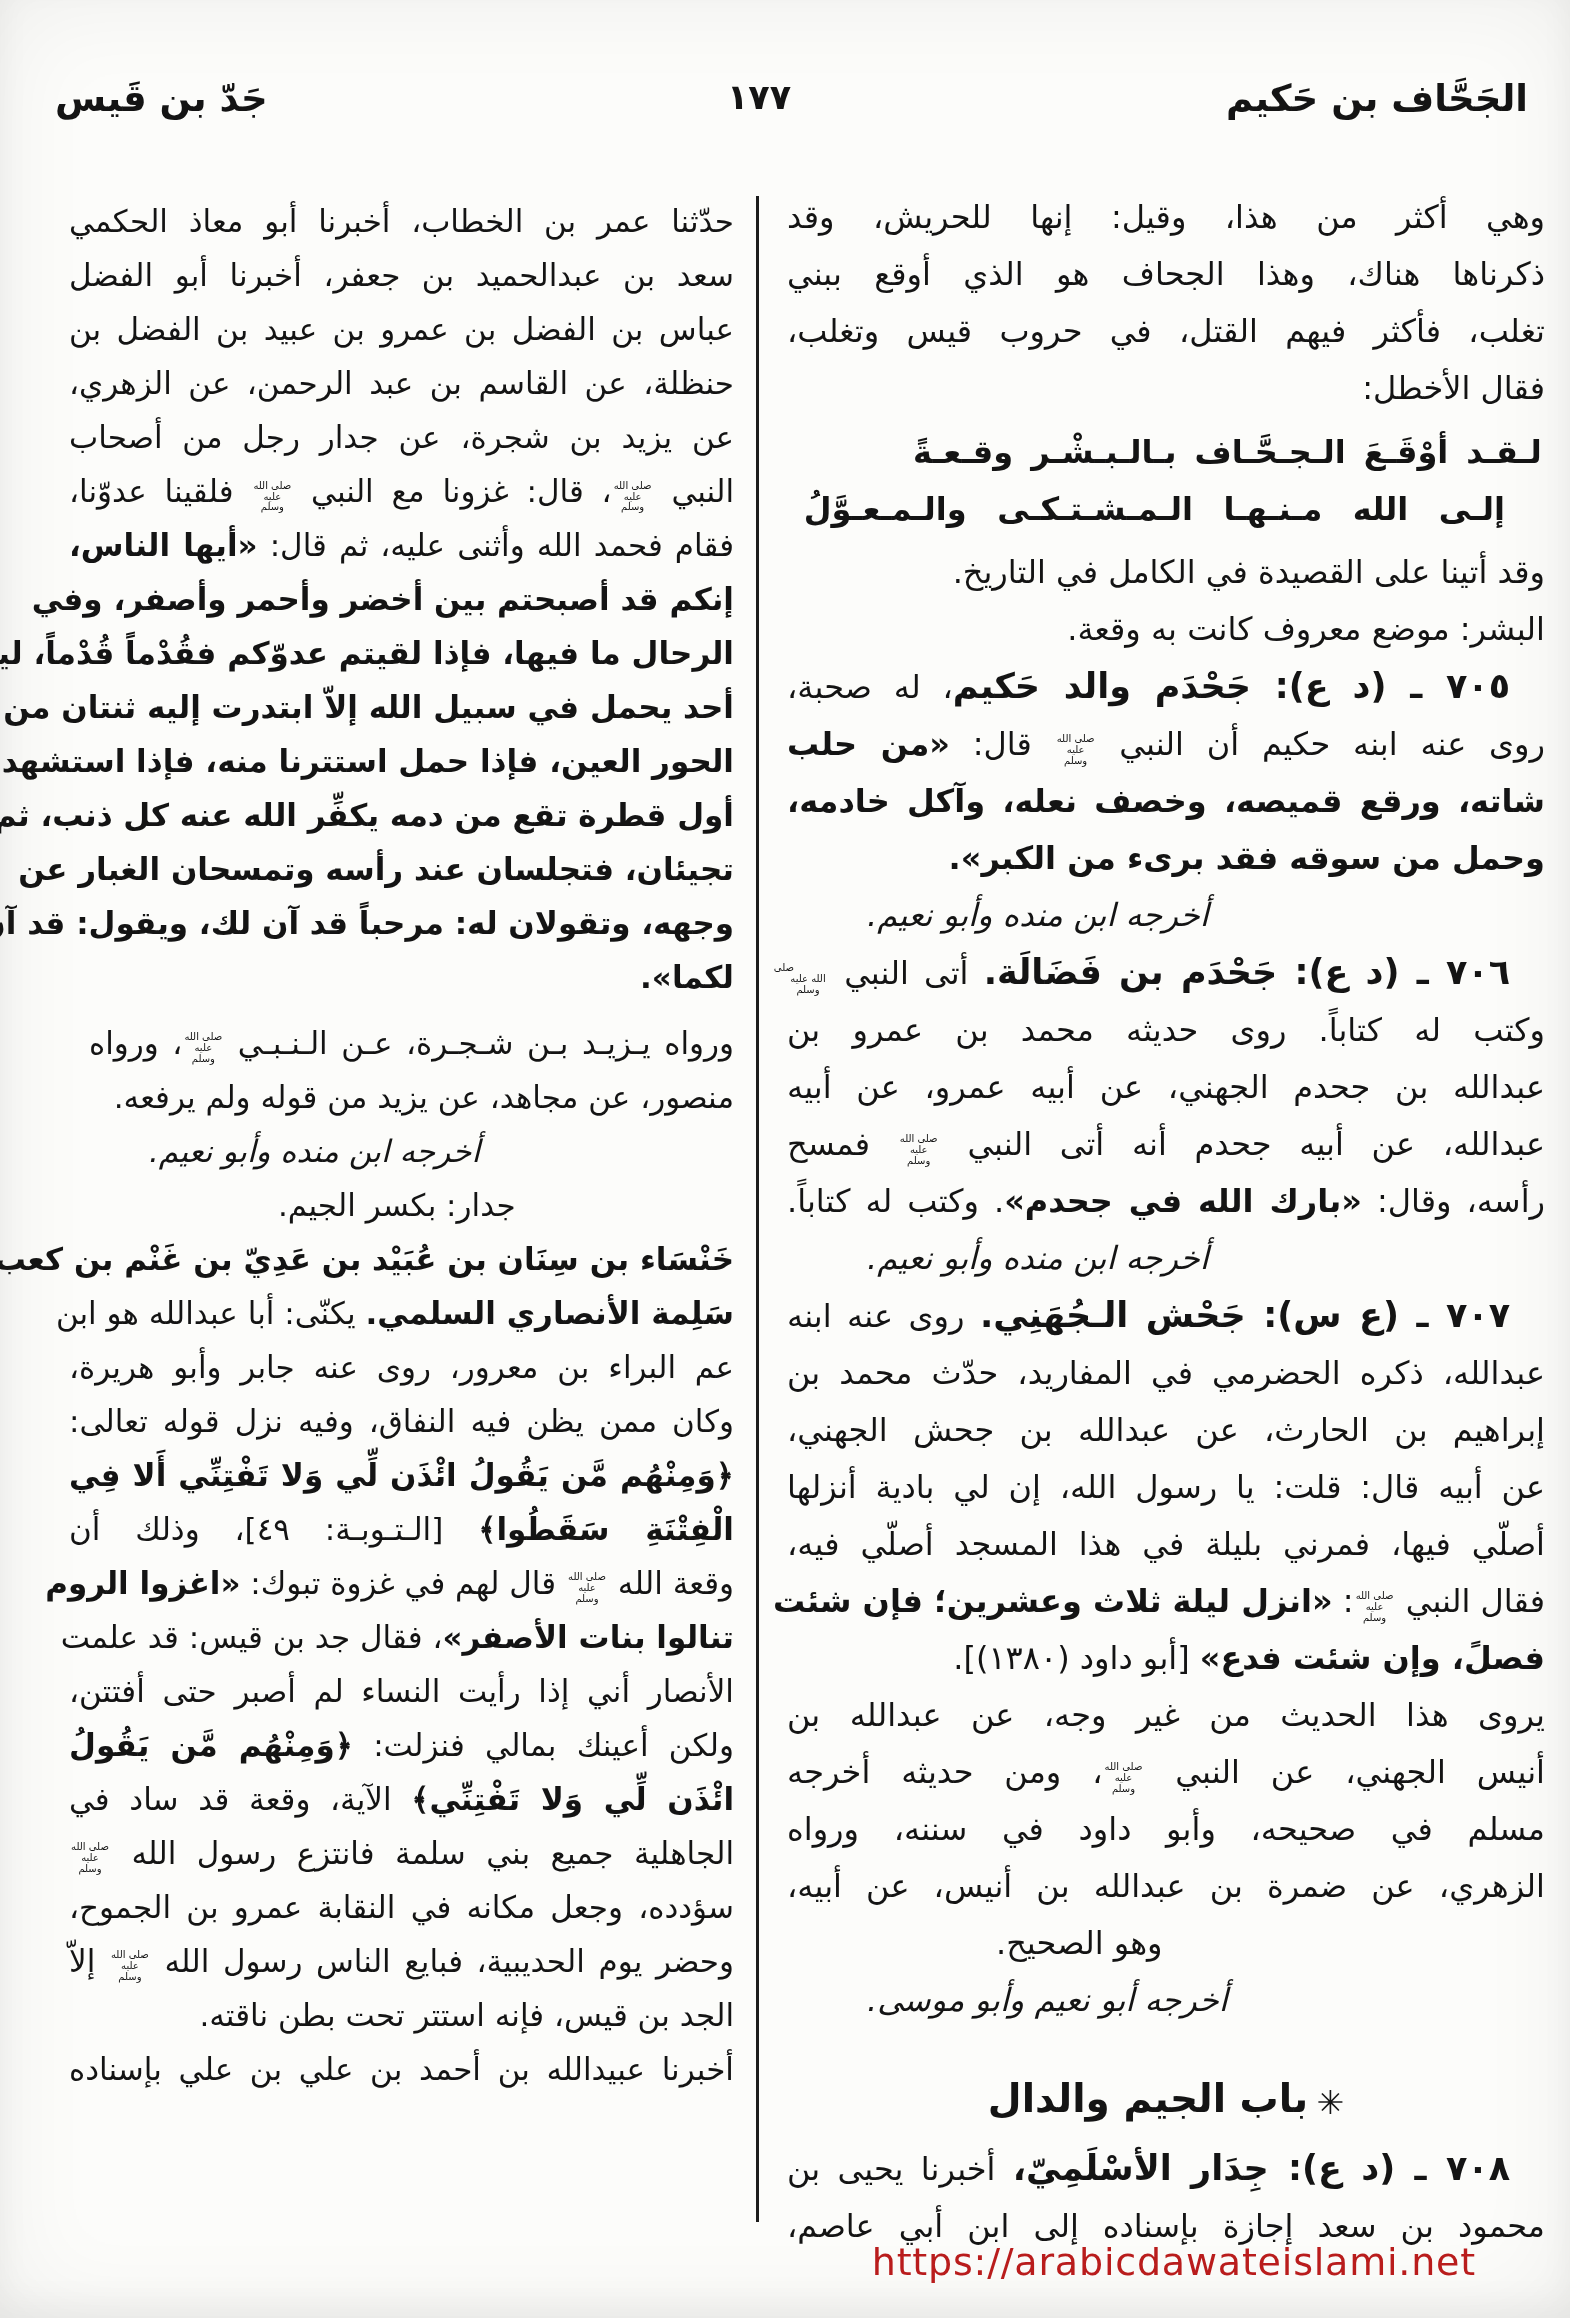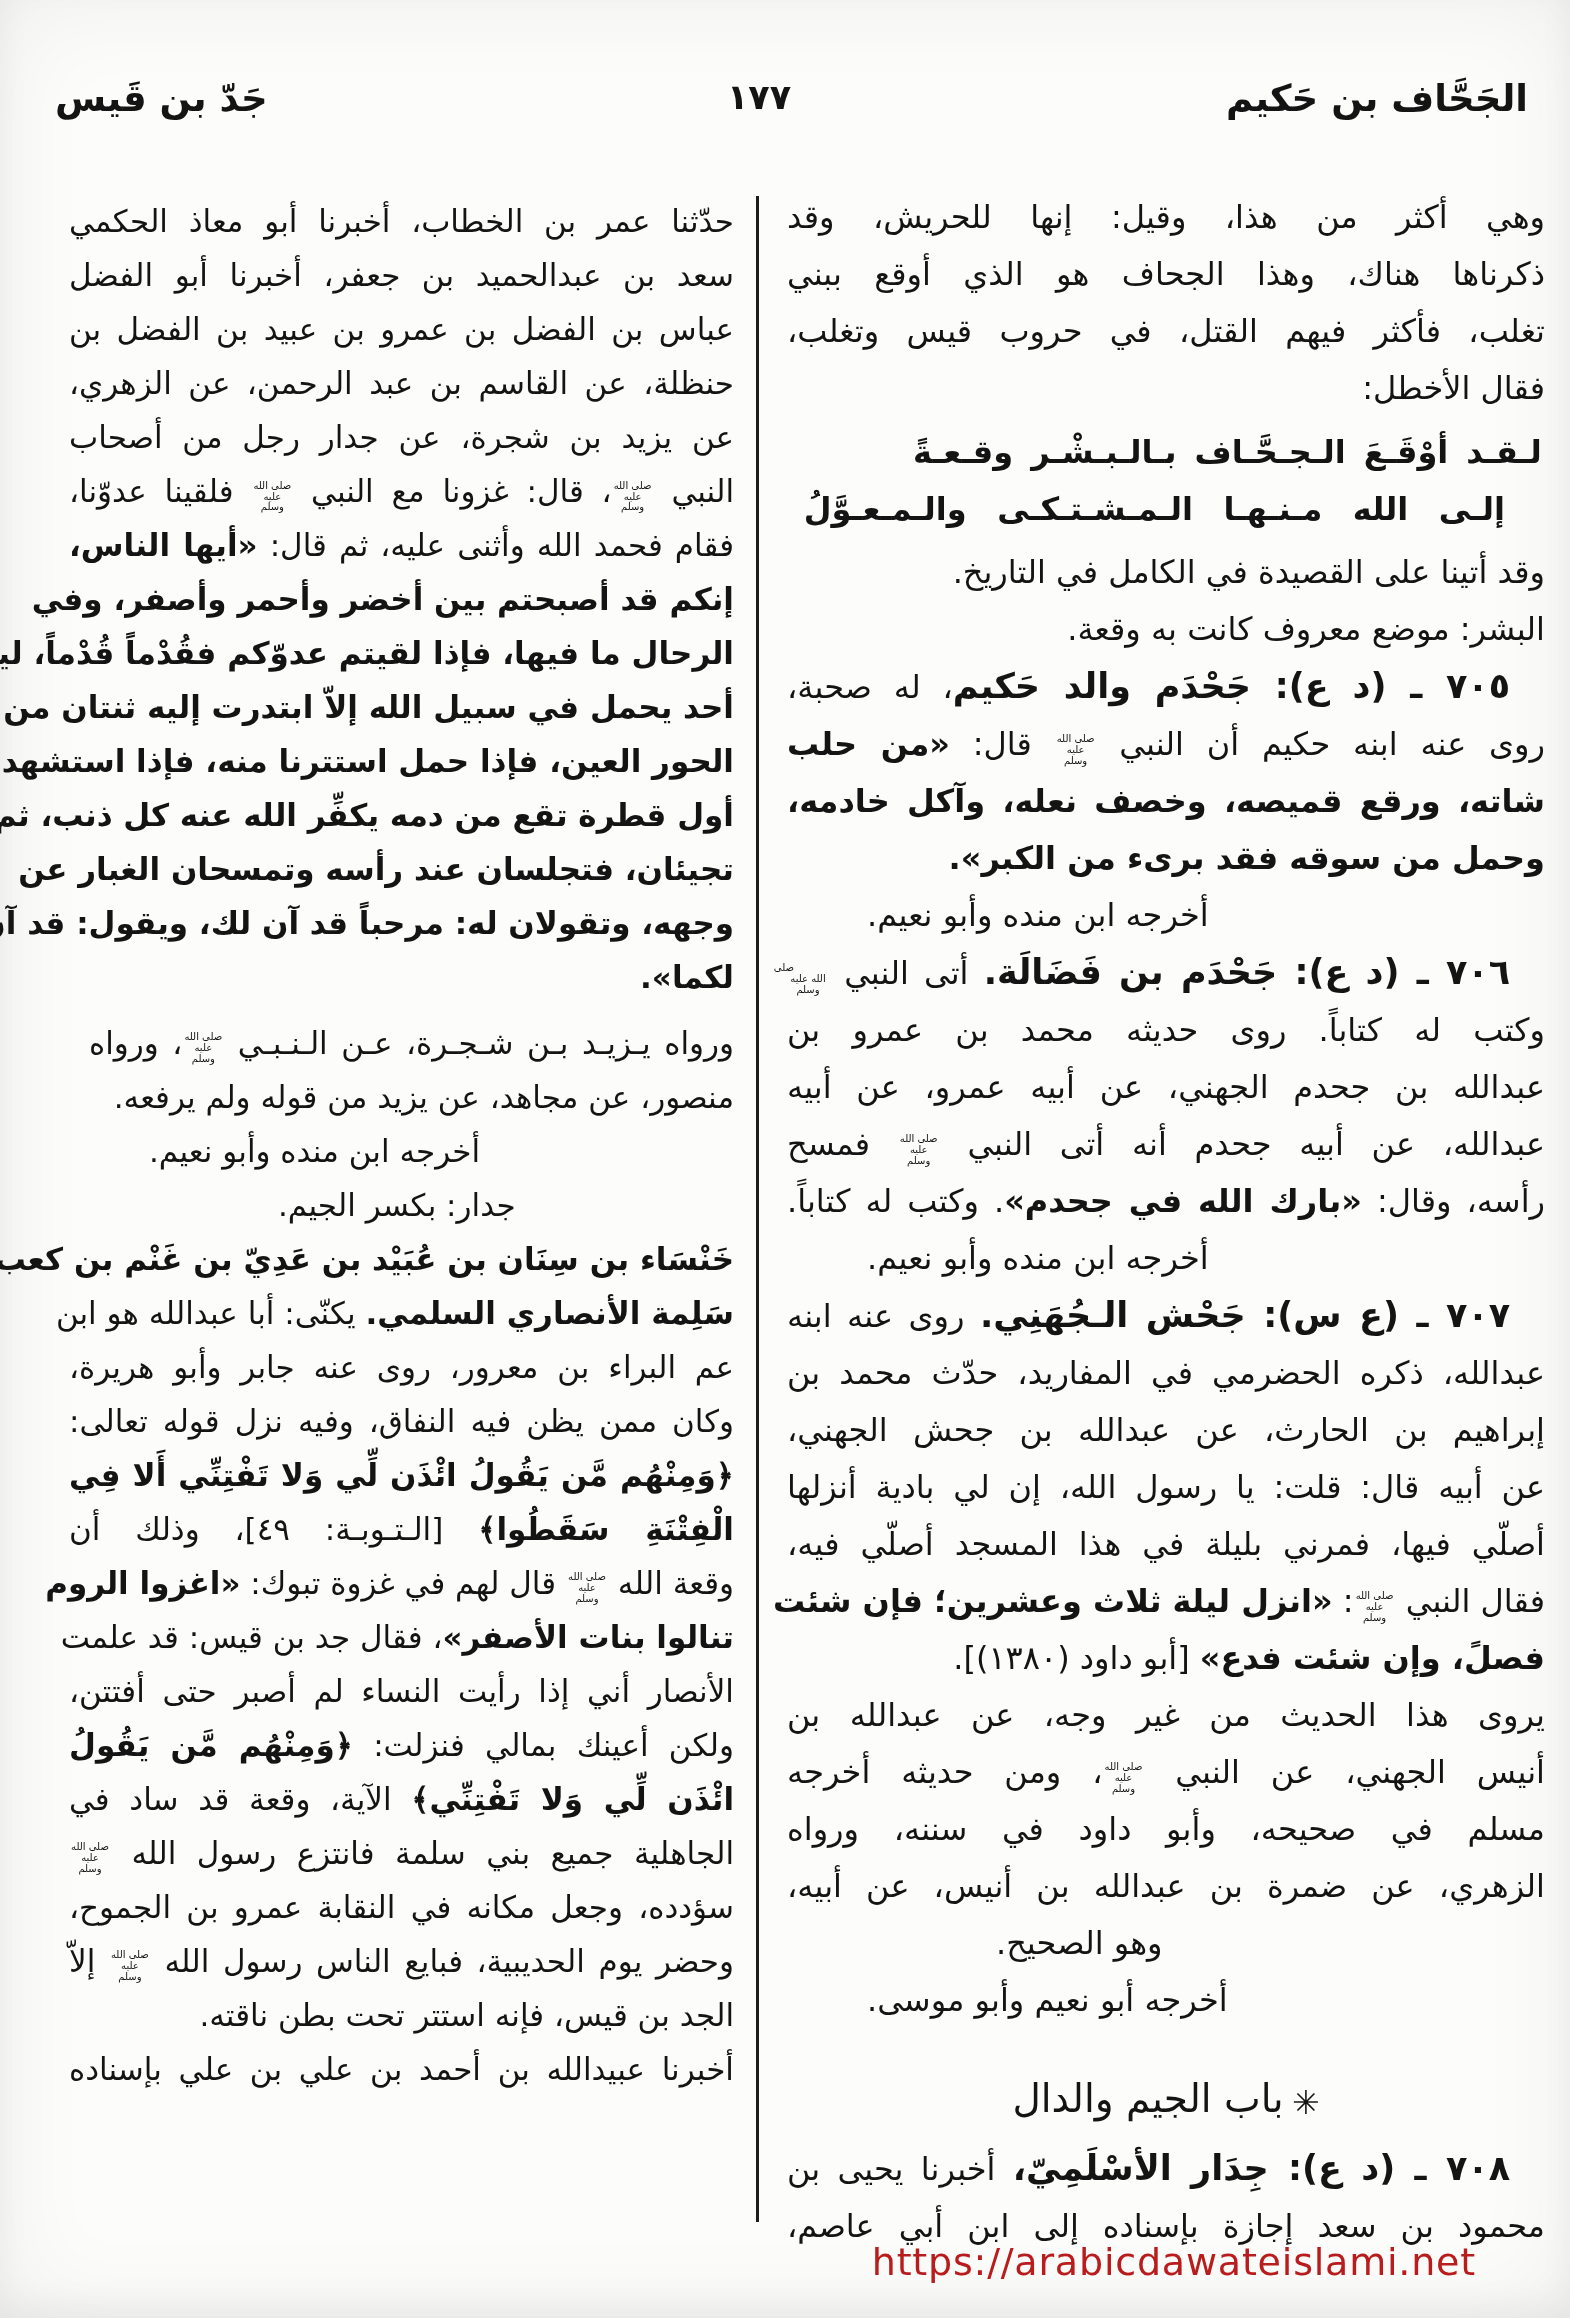--- a/index.html
+++ b/index.html
@@ -20,29 +20,29 @@
   .col-right{top:189px;left:787px;width:758px;}
   .col-left{top:194px;left:69px;width:665px;}
   .divider{position:absolute;left:756px;top:196px;width:3.3px;height:2026px;background:#1c1c1c;}
   
   .line{
     font-size:32px;line-height:57px;white-space:nowrap;
     text-align:justify;text-align-last:justify;
   }
   .col-left .line{font-size:31px;line-height:54px;}
   .line.end{text-align-last:right;}
-  .line.takhrij{text-align-last:left;padding-left:80px;}
+  .line.takhrij{text-align-last:left;padding-left:80px;font-style:italic;}
   .line.takhrij2{text-align-last:left;padding-left:209px;}
   .line.entry{text-indent:35px;}
   .line.entry .b{font-size:35px;}
   .line.gap{margin-top:11.7px;margin-left:20px;}
   .line.verse1{font-weight:bold;margin:6.7px 3.3px 0 126px;}
   .line.verse2{font-weight:bold;margin:0 40px 6.7px 16.7px;}
   .line.section{
-    font-size:39px;font-weight:normal;text-align:center;text-align-last:center;
+    font-size:39px;font-weight:bold;text-align:center;text-align-last:center;
     margin-top:37px;margin-bottom:5px;line-height:65px;
   }
   .b{font-weight:bold;}
   .q{font-weight:bold;}
   .orn{font-size:33px;padding-left:8.4px;vertical-align:-1.7px;}
   
   .saw{
     display:inline-block;width:42px;font-size:10px;line-height:1.08;
     text-align:center;text-align-last:center;vertical-align:-8.4px;
     white-space:normal;font-weight:normal;letter-spacing:0;

